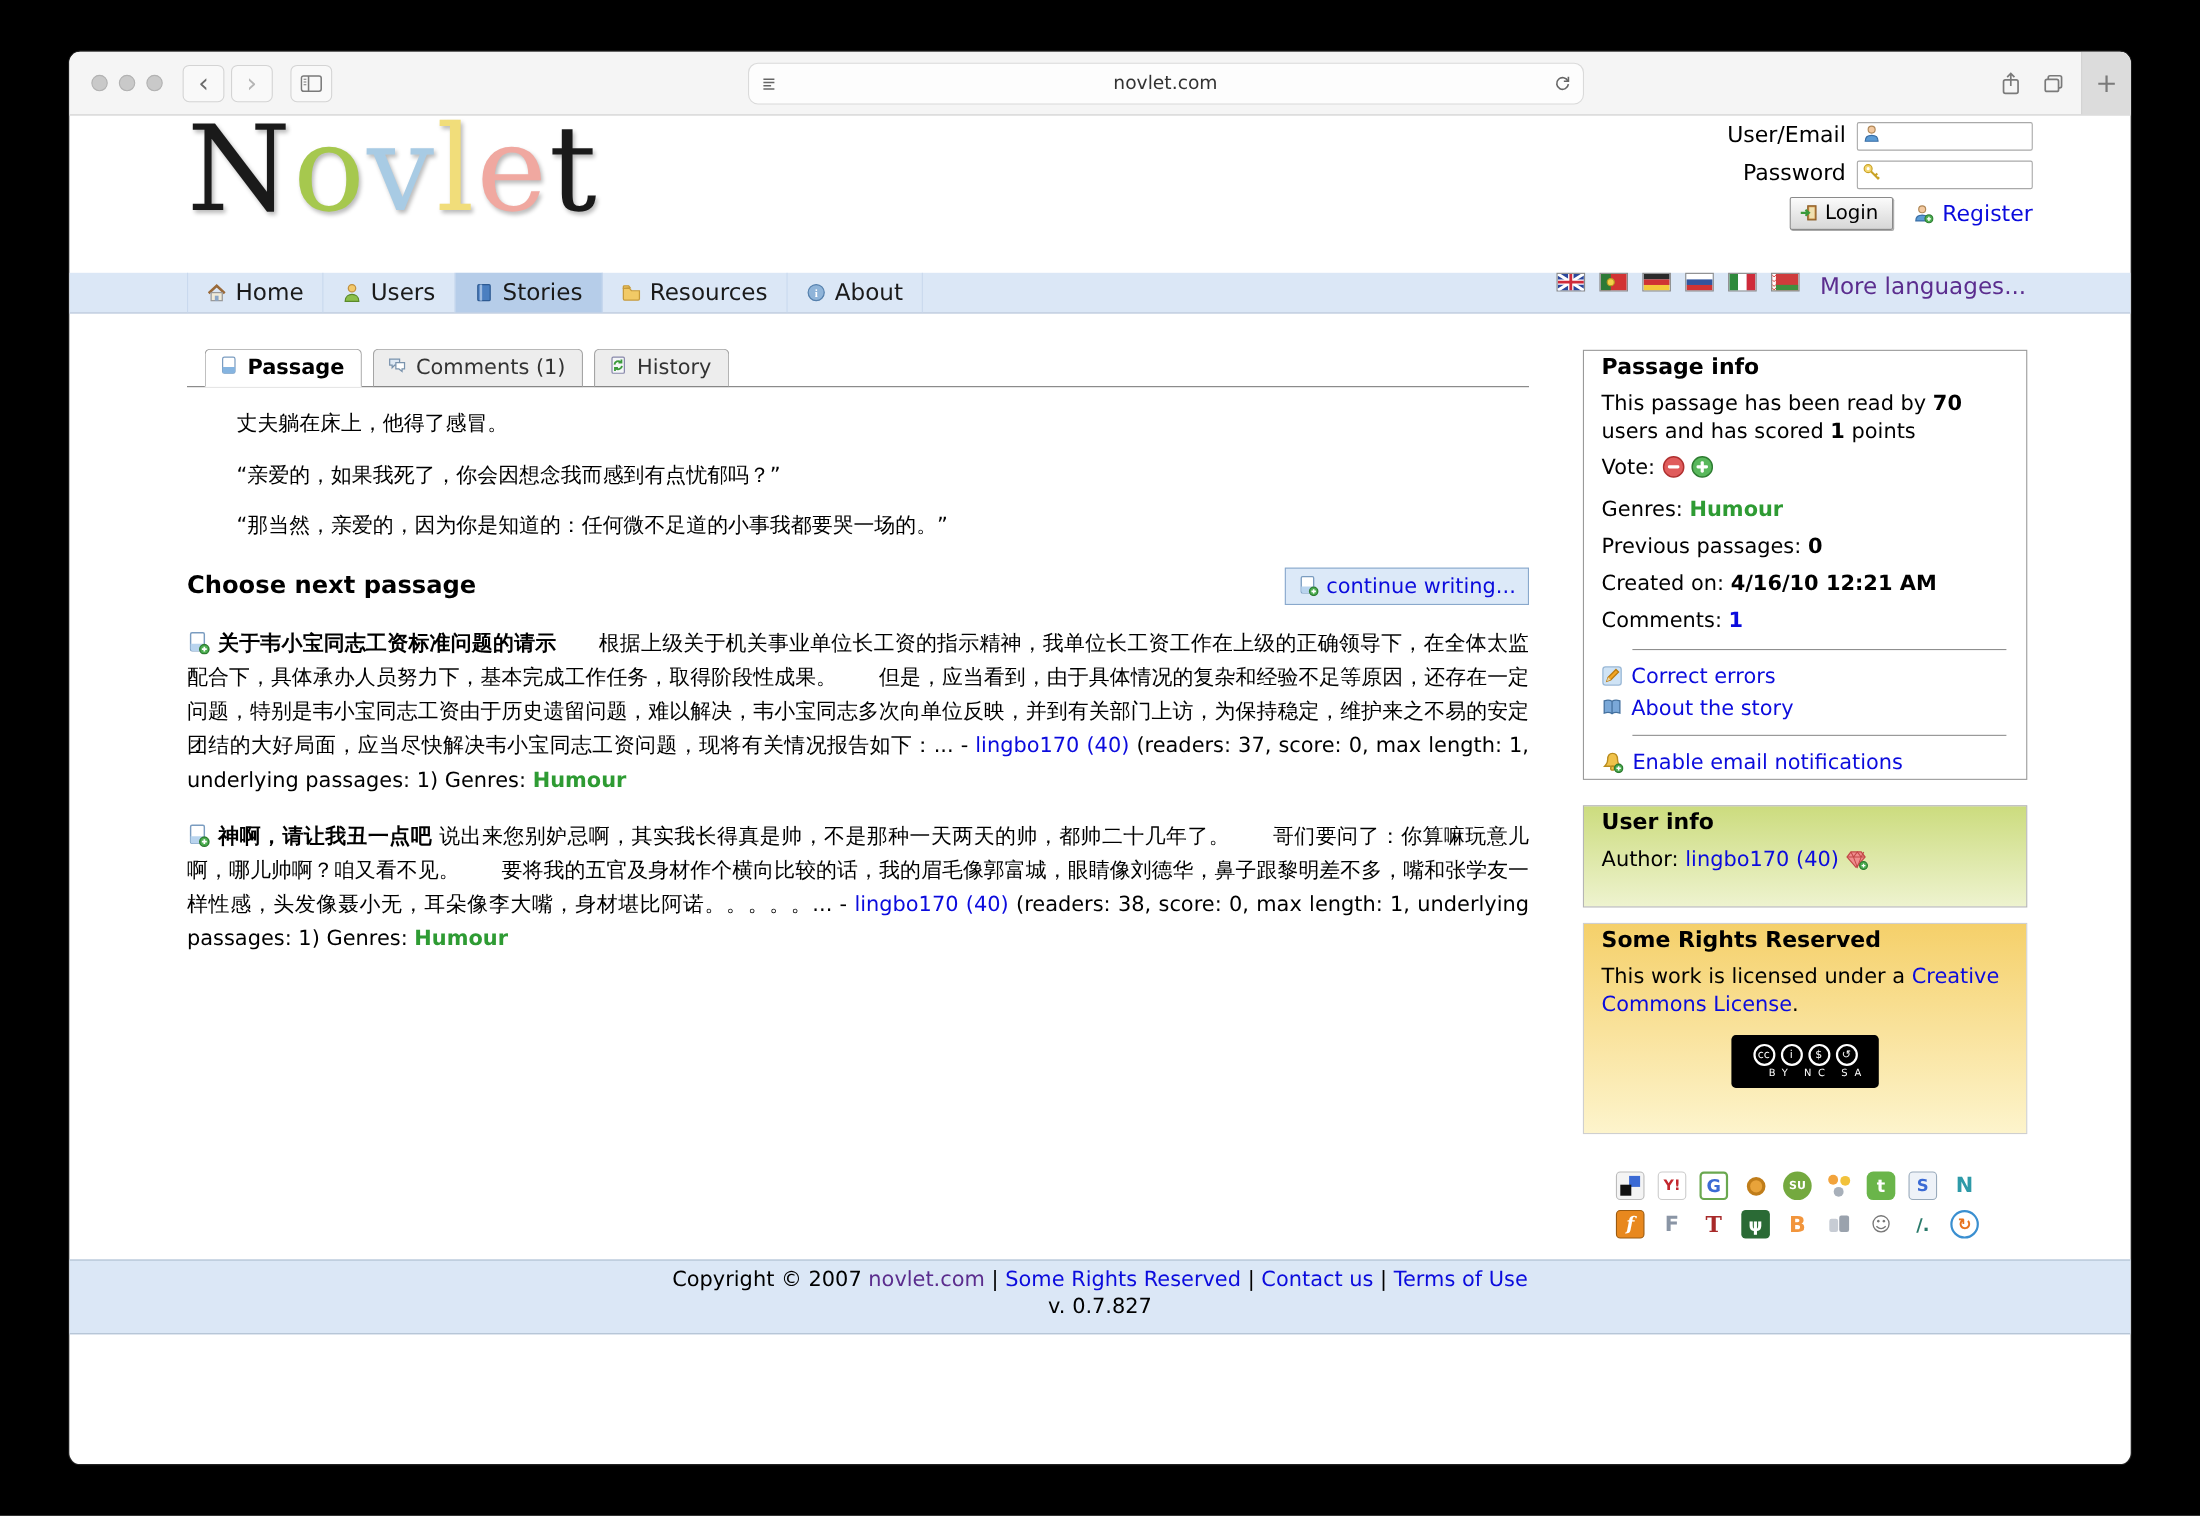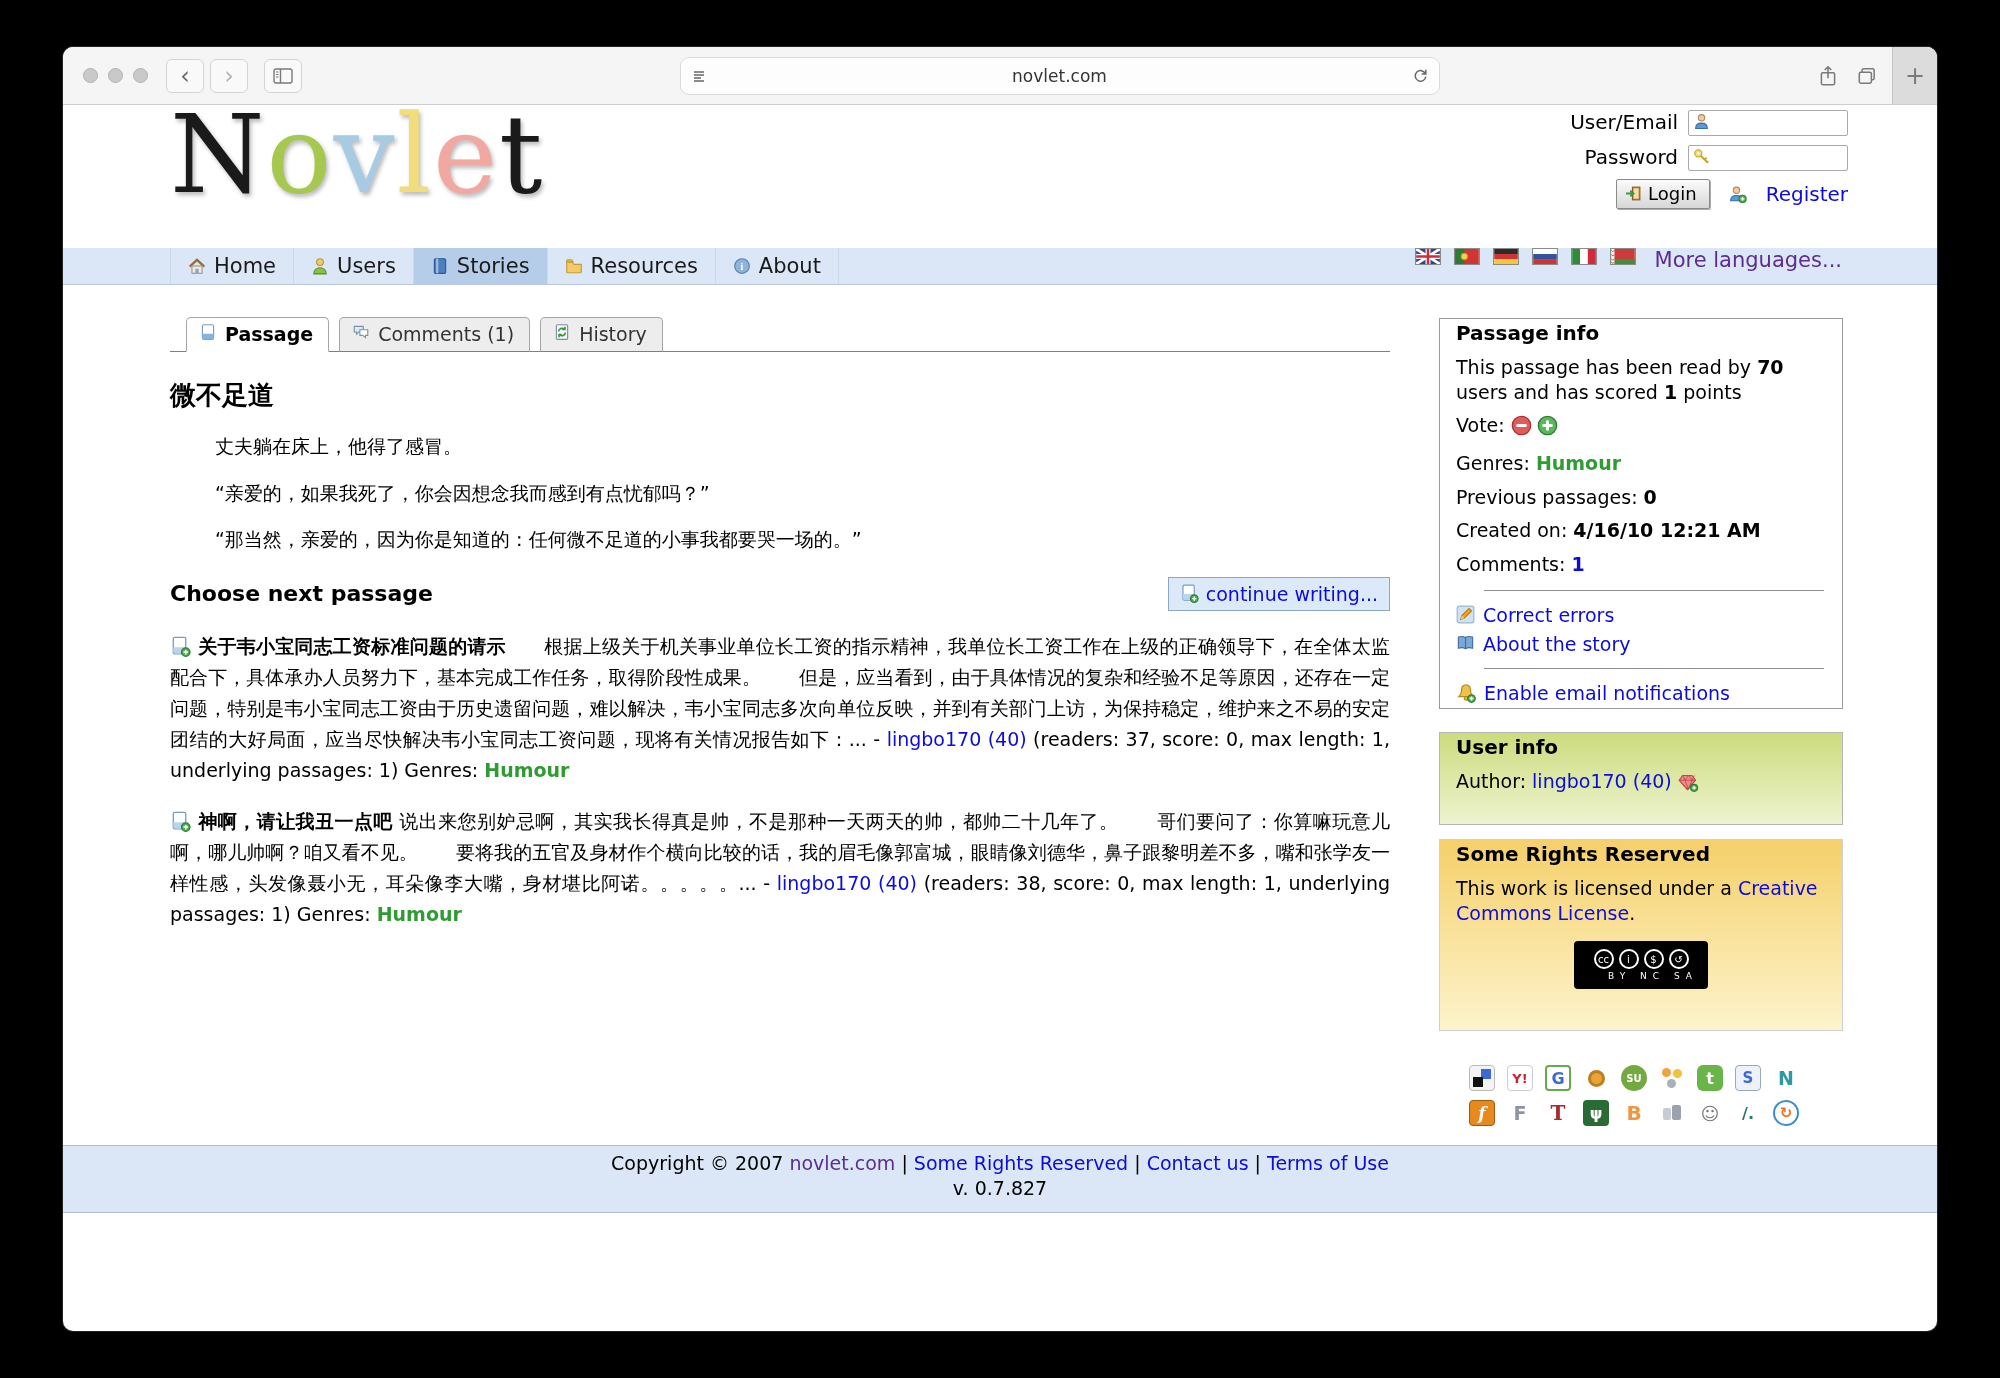--- a/index.html
+++ b/index.html
@@ -34,21 +34,21 @@
   .lrow{display:flex;align-items:center;justify-content:flex-end;margin-bottom:9px}
   .lrow label{margin-right:10px}
   .inputwrap{position:relative;width:160px;height:26px}
   .inputwrap input{width:160px;height:26px;border:1px solid #a9a9a9;border-radius:2px;box-sizing:border-box;
                    padding:0 4px 0 28px;font-size:16px;background:#fff}
   .inputwrap .icon{position:absolute;left:5px;top:4px}
   .btnrow{display:flex;align-items:center;justify-content:flex-end;gap:18px;margin-top:4px}
   .loginbtn{display:inline-flex;align-items:center;gap:6px;padding:3px 12px 4px 8px;font-size:18px;color:#000;
             background:linear-gradient(#fbfbfb,#d7d7d7);border:1px solid #8a8a8a;border-radius:2px;
             box-shadow:1px 1px 0 #aaa;cursor:pointer}
-  .register{display:inline-flex;align-items:center;gap:19px;font-size:20px;color:#0b0bdd;cursor:pointer}
+  .register{display:inline-flex;align-items:center;gap:8px;font-size:20px;color:#0b0bdd;cursor:pointer}
   
   .navbar{position:absolute;left:0;top:201px;width:100%;height:37px;background:#dbe7f6;
           border-bottom:1px solid #b9c6d8;display:flex;align-items:stretch;box-sizing:border-box}
   .navspacer{width:107px;border-right:1px solid #c9d9ee}
   .navitem{display:flex;align-items:center;gap:8px;padding:0 17px;font-size:21px;color:#1a1a1a;
            border-right:1px solid #c9d9ee;cursor:pointer}
   .navitem.active{background:#b6cde9}
   .flagzone{margin-left:auto;display:flex;gap:13px;margin-right:95px}
   .flag{width:24px;height:15px;border:1px solid #8a8a8a;box-sizing:content-box;display:block;cursor:pointer}
   .flag svg{display:block;width:24px;height:15px}
@@ -354,21 +354,20 @@
               <path d="M5 7.5a3 3 0 0 1 5-2" fill="none" stroke="#3a9a3a" stroke-width="1.5"></path>
               <path d="M10.6 3.4v2.4H8.2" fill="none" stroke="#3a9a3a" stroke-width="1.5"></path>
               <path d="M11 8.5a3 3 0 0 1-5 2" fill="none" stroke="#3a9a3a" stroke-width="1.5"></path>
               <path d="M5.4 12.6v-2.4h2.4" fill="none" stroke="#3a9a3a" stroke-width="1.5"></path>
             </svg>
         </span>
         <span>History</span>
       </div>
     </div>
 
-    <div class="ptitle">微不足道</div>
 
     <div class="paras">
       <p>丈夫躺在床上，他得了感冒。</p>
       <p>“亲爱的，如果我死了，你会因想念我而感到有点忧郁吗？”</p>
       <p>“那当然，亲爱的，因为你是知道的：任何微不足道的小事我都要哭一场的。”</p>
     </div>
 
     <div class="chooserow">
       <span class="chead">Choose next passage</span>
       <span class="contbox">

